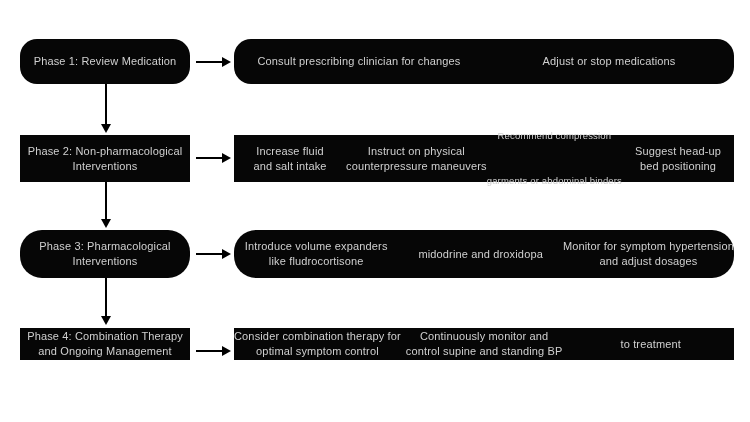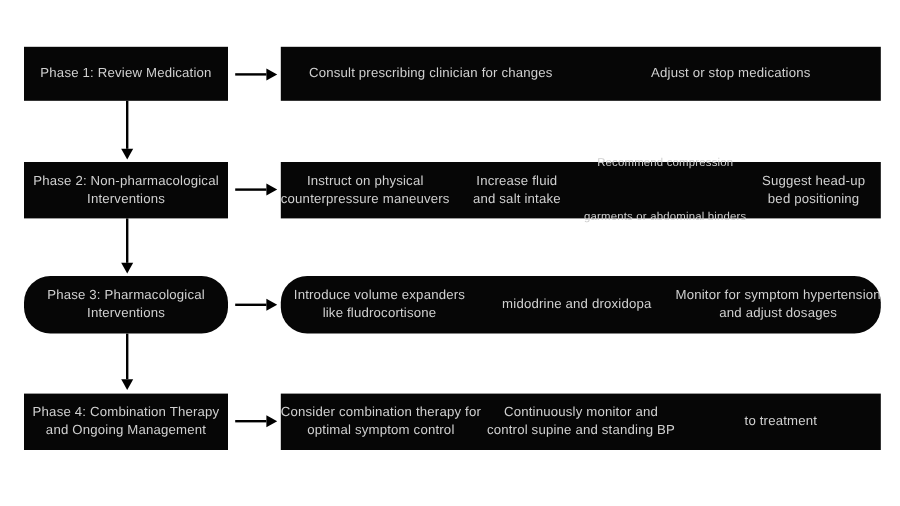--- a/index.html
+++ b/index.html
@@ -18,24 +18,24 @@
     font-size:11px;
     line-height:1.35;
     letter-spacing:.15px;
   }
   .phase{left:20px;width:170px;}
   .bar{left:234px;width:500px;flex-direction:row;align-items:center;}
   .bar .item{flex:1;display:flex;flex-direction:column;justify-content:center;align-items:center;}
   .bar .item.small{font-size:9.5px;gap:32px;}
   .ln{white-space:nowrap;}
 
-  .r0{top:39px;height:45px;}
+  .r0{top:39px;height:45px;border-radius:17px;}
   .r1{top:135px;height:47px;}
   .r2{top:230px;height:48px;border-radius:22px;}
-  .r3{top:328px;height:47px;}
+  .r3{top:328px;height:32px;}
 
   
   .harrow{position:absolute;left:196px;width:26px;height:2px;background:#000;}
   .harrow::after{
     content:"";position:absolute;left:26px;top:-4px;width:0;height:0;
     border-left:9px solid #000;border-top:5px solid transparent;border-bottom:5px solid transparent;
   }
   .ha0{top:61px;}.ha1{top:157px;}.ha2{top:253px;}.ha3{top:350px;}
 
   
@@ -70,26 +70,26 @@
   </div>
   <div class="varrow va0"></div>
 
   <div class="box phase r1">
     <div class="ln">Phase 2: Non-pharmacological</div>
     <div class="ln">Interventions</div>
   </div>
   <div class="harrow ha1"></div>
   <div class="box bar r1">
     <div class="item">
+      <div class="ln">Increase fluid</div>
+      <div class="ln">and salt intake</div>
+    </div>
+    <div class="item">
       <div class="ln">Instruct on physical</div>
       <div class="ln">counterpressure maneuvers</div>
-    </div>
-    <div class="item">
-      <div class="ln">Increase fluid</div>
-      <div class="ln">and salt intake</div>
     </div>
     <div class="item small">
       <div class="ln">Recommend compression</div>
       <div class="ln">garments or abdominal binders</div>
     </div>
     <div class="item">
       <div class="ln">Suggest head-up</div>
       <div class="ln">bed positioning</div>
     </div>
   </div>

